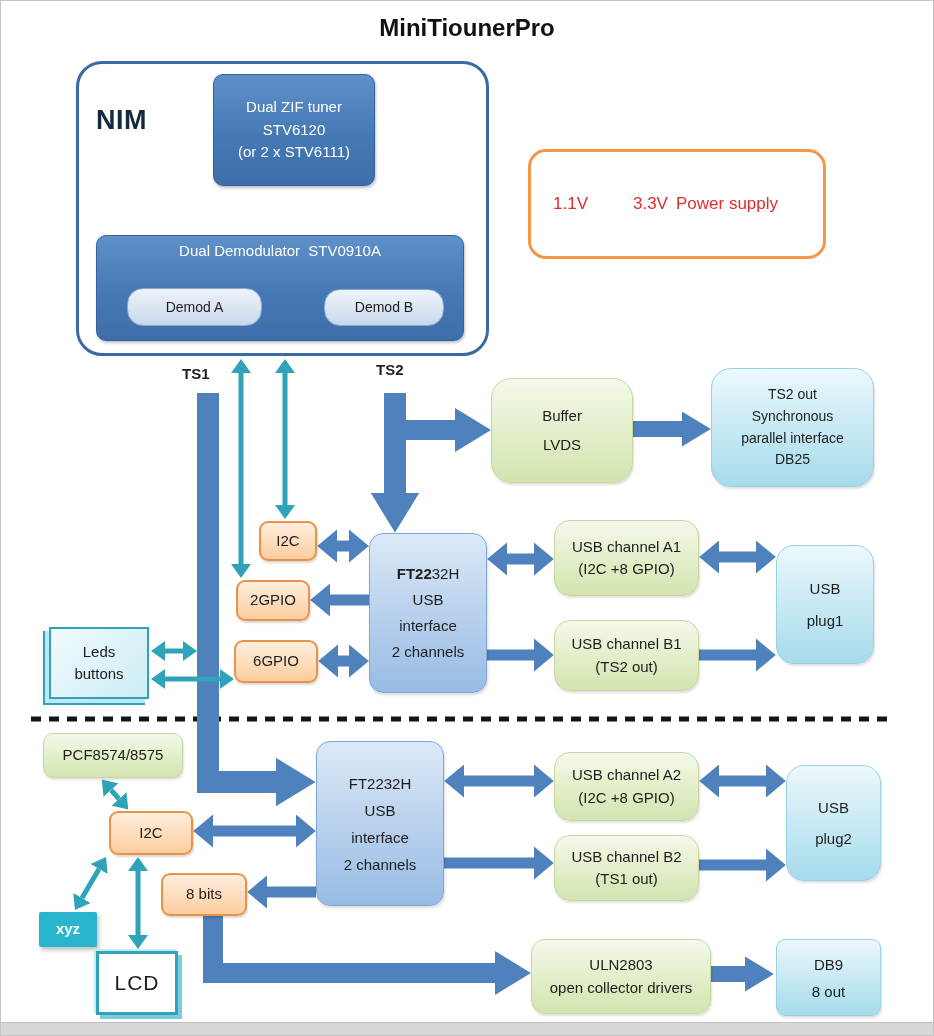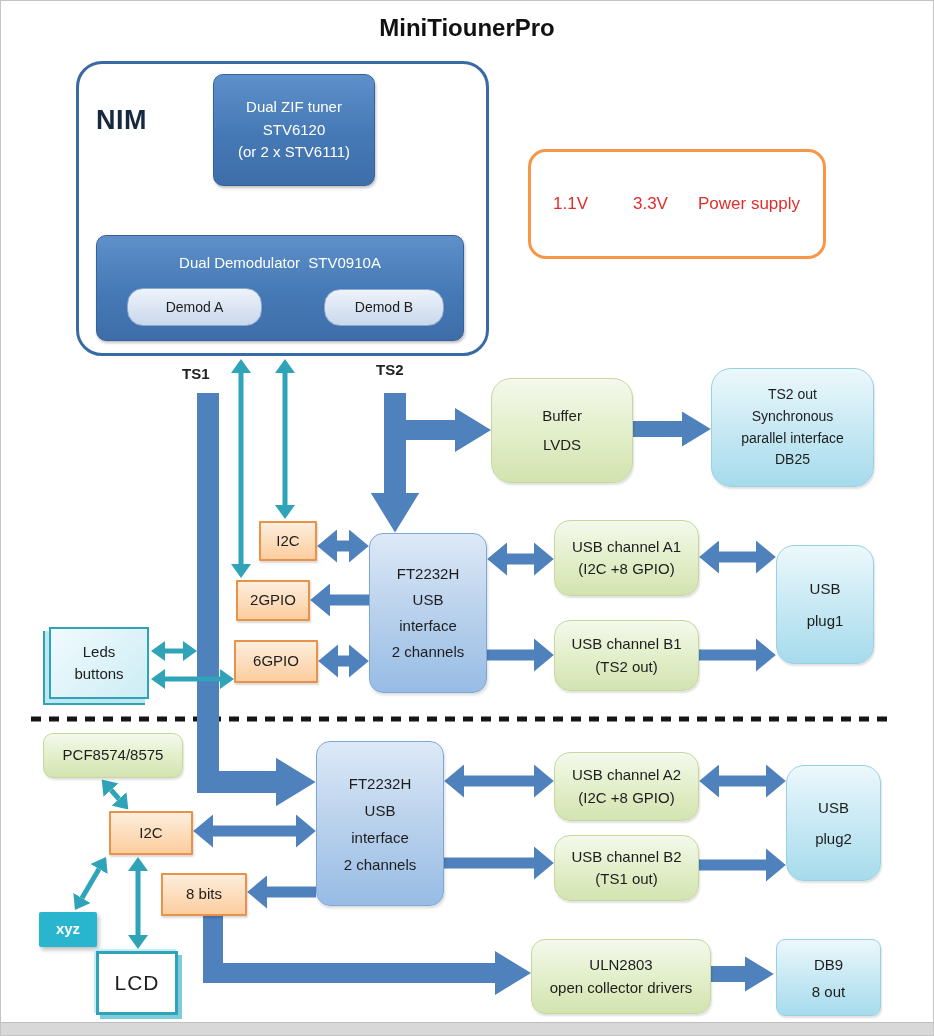--- a/index.html
+++ b/index.html
@@ -12,43 +12,43 @@
          justify-content:center; text-align:center; color:#1d1d1d; font-size:14px; line-height:1.5; }
   .dark { background:linear-gradient(180deg,#5e90ca 0%,#4579b5 55%,#3e6ea9 100%);
           color:#fff; border:1px solid #38619b; border-radius:10px; box-shadow:1px 2px 3px rgba(0,0,0,.25); }
   .green { background:linear-gradient(180deg,#f4f9ec 0%,#e3efcb 50%,#d3e3b0 100%);
            border:1px solid #c6d89e; border-radius:16px; box-shadow:1px 2px 2px rgba(0,0,0,.12); }
   .cyan { background:linear-gradient(180deg,#ecf8fc 0%,#c8e9f4 50%,#a6dbec 100%);
           border:1px solid #97d1e4; border-radius:18px; box-shadow:1px 2px 2px rgba(0,0,0,.12); }
   .blue { background:linear-gradient(180deg,#dde9f7 0%,#b9d1ec 50%,#97bce5 100%);
           border:1px solid #7ea7d8; border-radius:14px; box-shadow:1px 2px 3px rgba(0,0,0,.15); }
   .orange { background:linear-gradient(180deg,#fdeedd 0%,#fccd9e 100%);
-            border:2px solid #e9934a; border-radius:1px; box-shadow:1px 2px 2px rgba(0,0,0,.15); }
+            border:2px solid #e9934a; border-radius:9px; box-shadow:1px 2px 2px rgba(0,0,0,.15); }
   .demod-sub { position:absolute; background:linear-gradient(180deg,#eef3fa,#c9d8ec);
                border:1px solid #8aa9cd; border-radius:16px; display:flex; align-items:center;
                justify-content:center; color:#1d1d1d; font-size:14px; }
-  .b { font-weight:normal; }
+  .b { font-weight:bold; }
   .pre { white-space:pre; }
 
   #title { position:absolute; top:13px; left:0; width:100%; text-align:center;
            font-size:24px; font-weight:bold; color:#111; }
   #nim { position:absolute; left:75px; top:60px; width:413px; height:295px;
          border:3px solid #3a6aa5; border-radius:26px; background:#fff; }
   #nim-label { position:absolute; left:95px; top:104px; font-size:27px; font-weight:bold;
                color:#16293f; letter-spacing:.5px; }
   #tuner { left:212px; top:73px; width:162px; height:112px; font-size:15px; }
   #demod { left:95px; top:234px; width:368px; height:106px; justify-content:flex-start;
-           padding-top:16px; font-size:15px; }
+           padding-top:4px; font-size:15px; }
   #demod-a { left:30px; top:52px; width:135px; height:38px; }
   #demod-b { left:227px; top:53px; width:120px; height:37px; }
   #power { position:absolute; left:527px; top:148px; width:298px; height:110px;
            border:3px solid #f79646; border-radius:18px; background:#fff; display:flex;
            align-items:center; padding-left:22px; font-size:17px; color:#e22d2d; }
   #power .rail2 { margin-left:45px; }
-  #power .plabel { margin-left:30px;text-align:right; }
+  #power .plabel { margin-left:8px;text-align:right; }
   #ts1-label { position:absolute; left:181px; top:364px; font-size:15px; font-weight:bold; color:#222; }
   #ts2-label { position:absolute; left:375px; top:360px; font-size:15px; font-weight:bold; color:#222; }
   #buffer { left:490px; top:377px; width:142px; height:105px; border-radius:20px;
             font-size:15px; line-height:1.9; }
   #ts2out { left:710px; top:367px; width:163px; height:119px; border-radius:20px; line-height:1.55; }
   #i2c1 { left:258px; top:520px; width:58px; height:40px; font-size:15px; }
   #gpio2 { left:235px; top:579px; width:74px; height:41px; font-size:15px; }
   #gpio6 { left:233px; top:639px; width:84px; height:43px; font-size:15px; }
   #leds { left:48px; top:626px; width:100px; height:72px; font-size:15px; line-height:1.5;
           background:linear-gradient(135deg,#f0fafd,#cdedf5); border:2px solid #2fa3b8;

